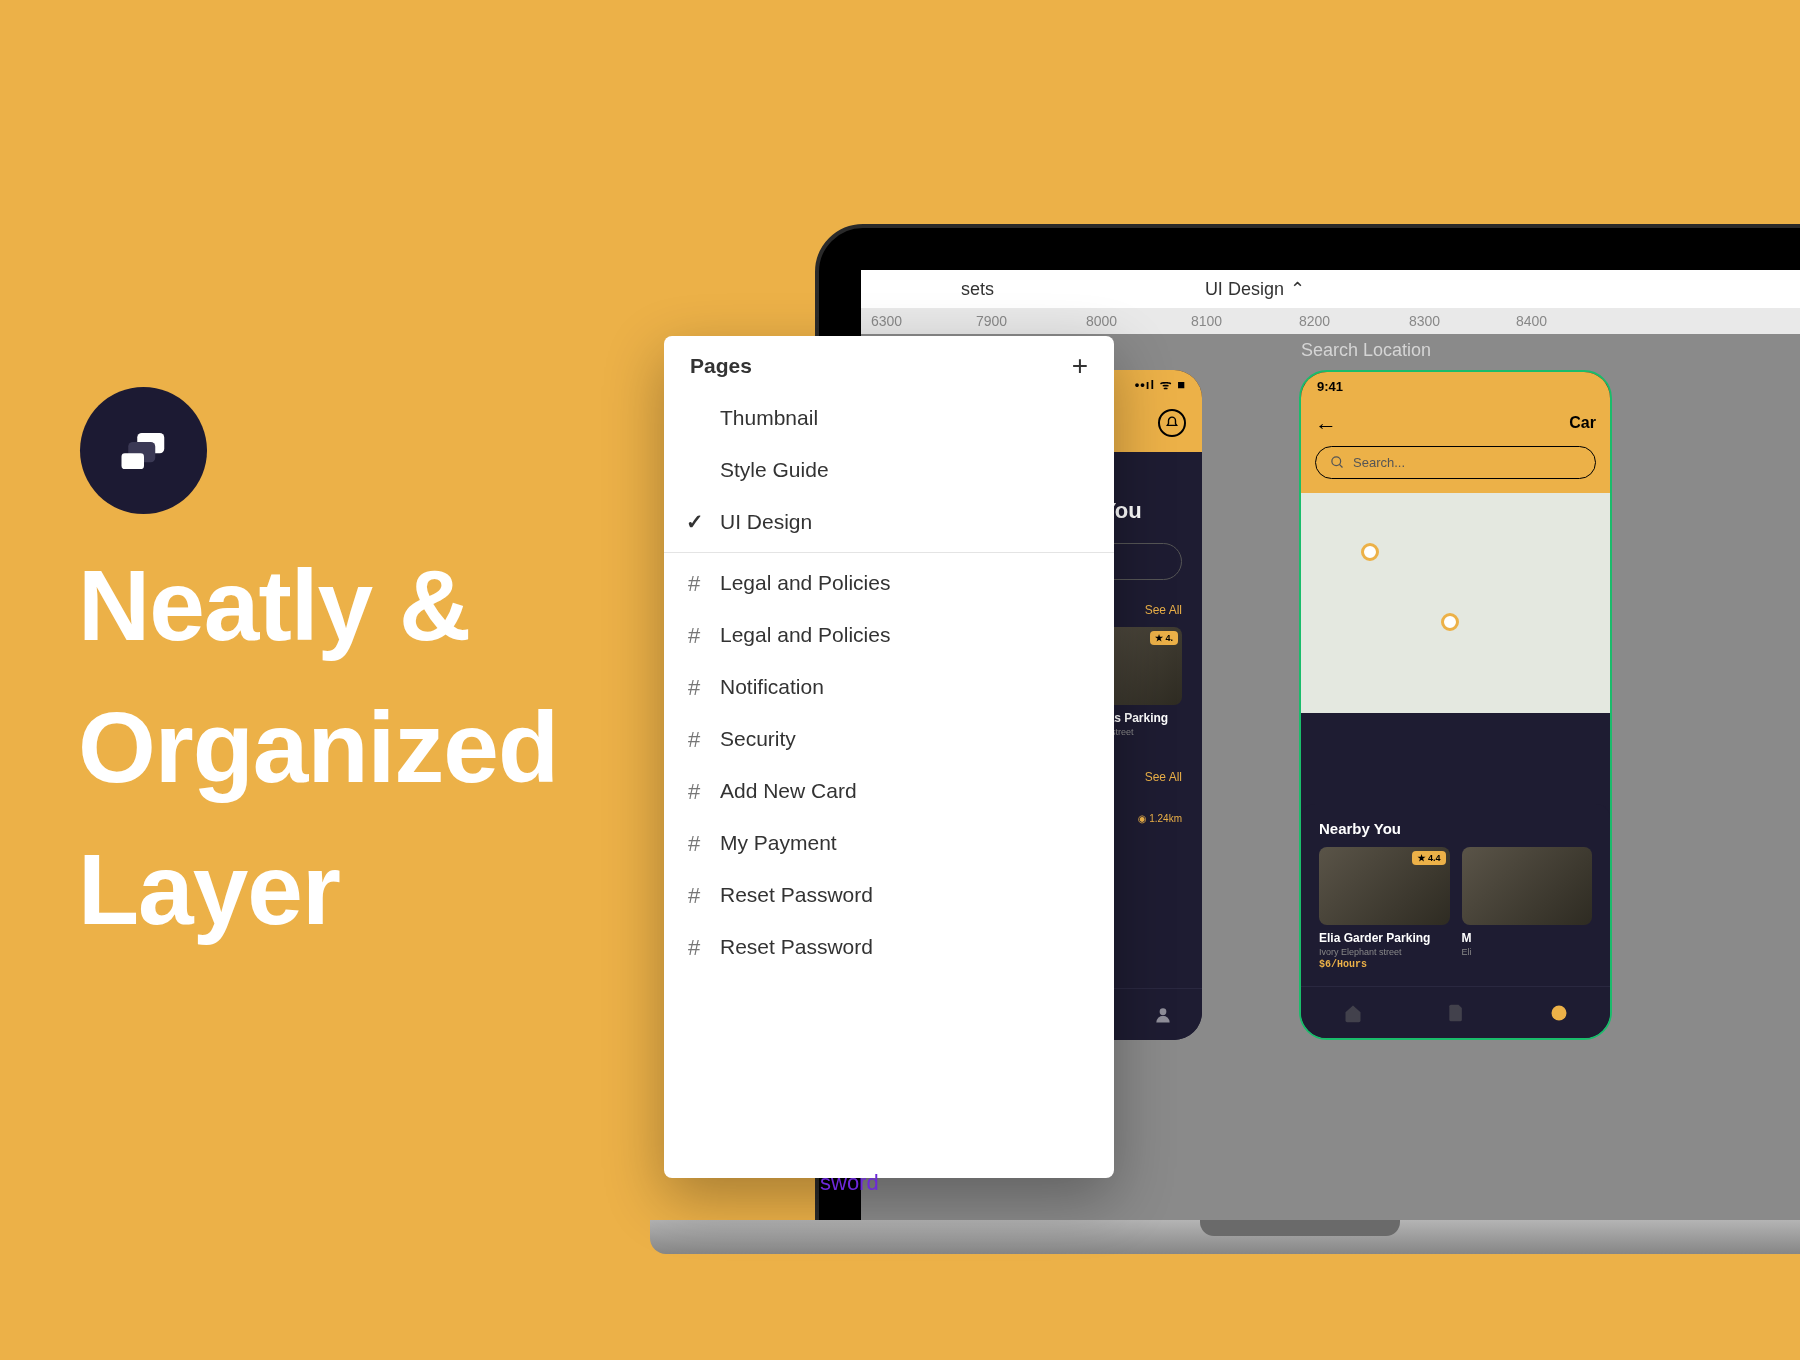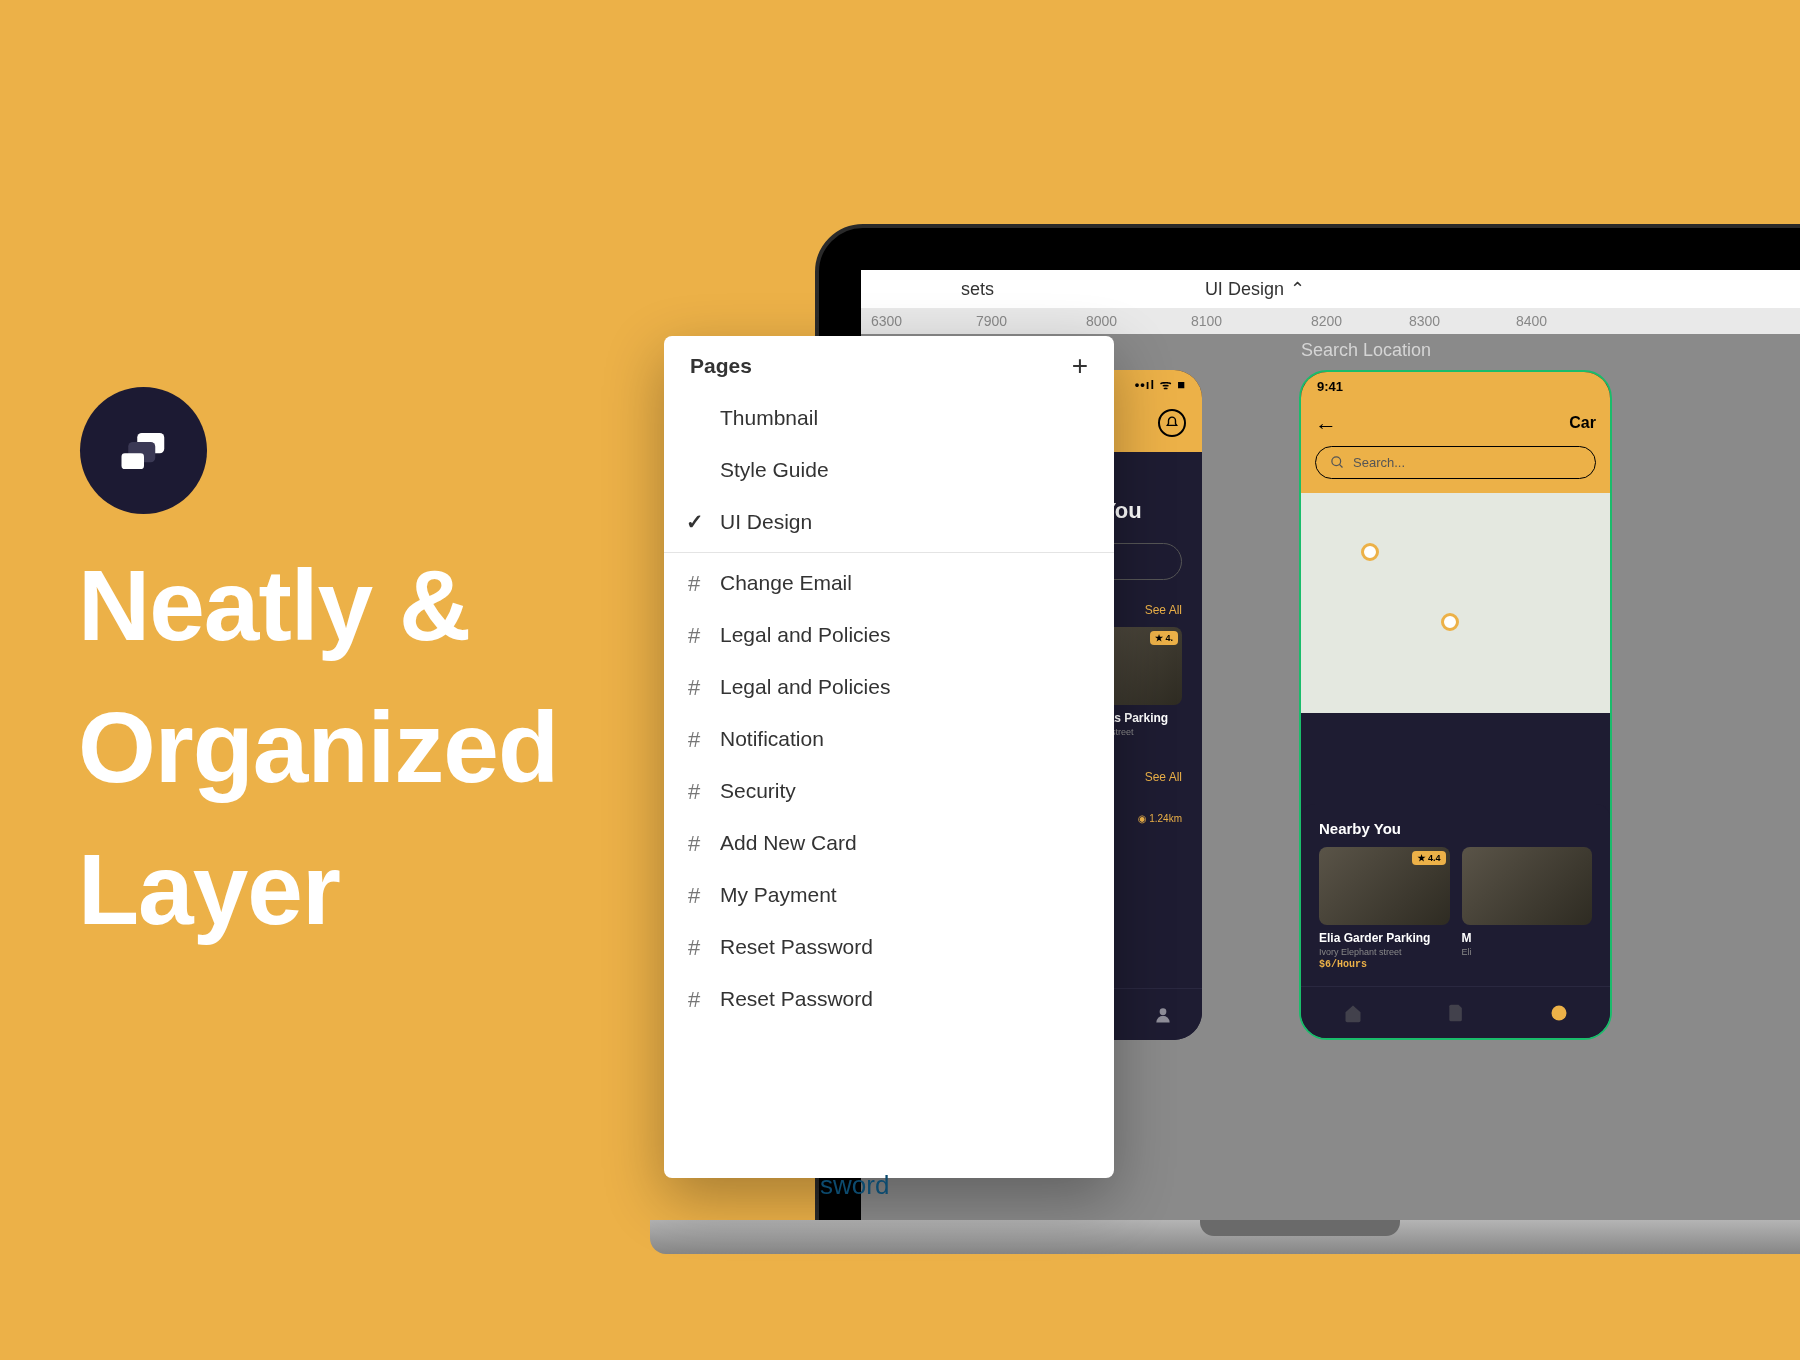--- a/index.html
+++ b/index.html
@@ -352,22 +352,22 @@
   content: "#";
   position: absolute;
   left: 24px;
   color: #777;
   font-size: 22px;
 }
 .peek-item {
   position: absolute;
   left: 820px;
   top: 1170px;
-  font-size: 26px;
-  color: #0c4a6e;
+  font-size: 22px;
+  color: #6d28d9;
 }
 </style>
 </head>
 <body>
 
 <div class="hero-icon">
   <svg viewBox="0 0 24 24" fill="none">
     <rect x="9" y="4" width="12" height="9" rx="2" fill="#fff"></rect>
     <rect x="5" y="8" width="12" height="9" rx="2" fill="#3b3955"></rect>
     <rect x="2" y="13" width="10" height="7" rx="1.5" fill="#fff"></rect>
@@ -389,21 +389,21 @@
         <span>UI Design</span>
         <span>⌃</span>
       </span>
     </div>
 
     <div class="ruler">
       <span style="left:10px">6300</span>
       <span style="left:115px">7900</span>
       <span style="left:225px">8000</span>
       <span style="left:330px">8100</span>
-      <span style="left:450px">8200</span>
+      <span style="left:438px">8200</span>
       <span style="left:548px">8300</span>
       <span style="left:655px">8400</span>
     </div>
 
     <div class="canvas">
       <div class="frame-label" style="left:30px;top:6px">Homepage</div>
       <div class="frame-label" style="left:440px;top:6px">Search Location</div>
 
       <div class="phone p1">
         <div class="status-bar">
@@ -555,21 +555,20 @@
 
 <div class="pages-panel">
   <div class="pages-head">
     <span>Pages</span>
     <span style="font-size:28px;font-weight:300">+</span>
   </div>
   <div class="page-item">Thumbnail</div>
   <div class="page-item">Style Guide</div>
   <div class="page-item selected">UI Design</div>
   <div class="divider"></div>
-  <div class="frame-item">Change Email</div>
   <div class="frame-item">Legal and Policies</div>
   <div class="frame-item">Legal and Policies</div>
   <div class="frame-item">Notification</div>
   <div class="frame-item">Security</div>
   <div class="frame-item">Add New Card</div>
   <div class="frame-item">My Payment</div>
   <div class="frame-item">Reset Password</div>
   <div class="frame-item">Reset Password</div>
 </div>
 <div class="peek-item">sword</div>

